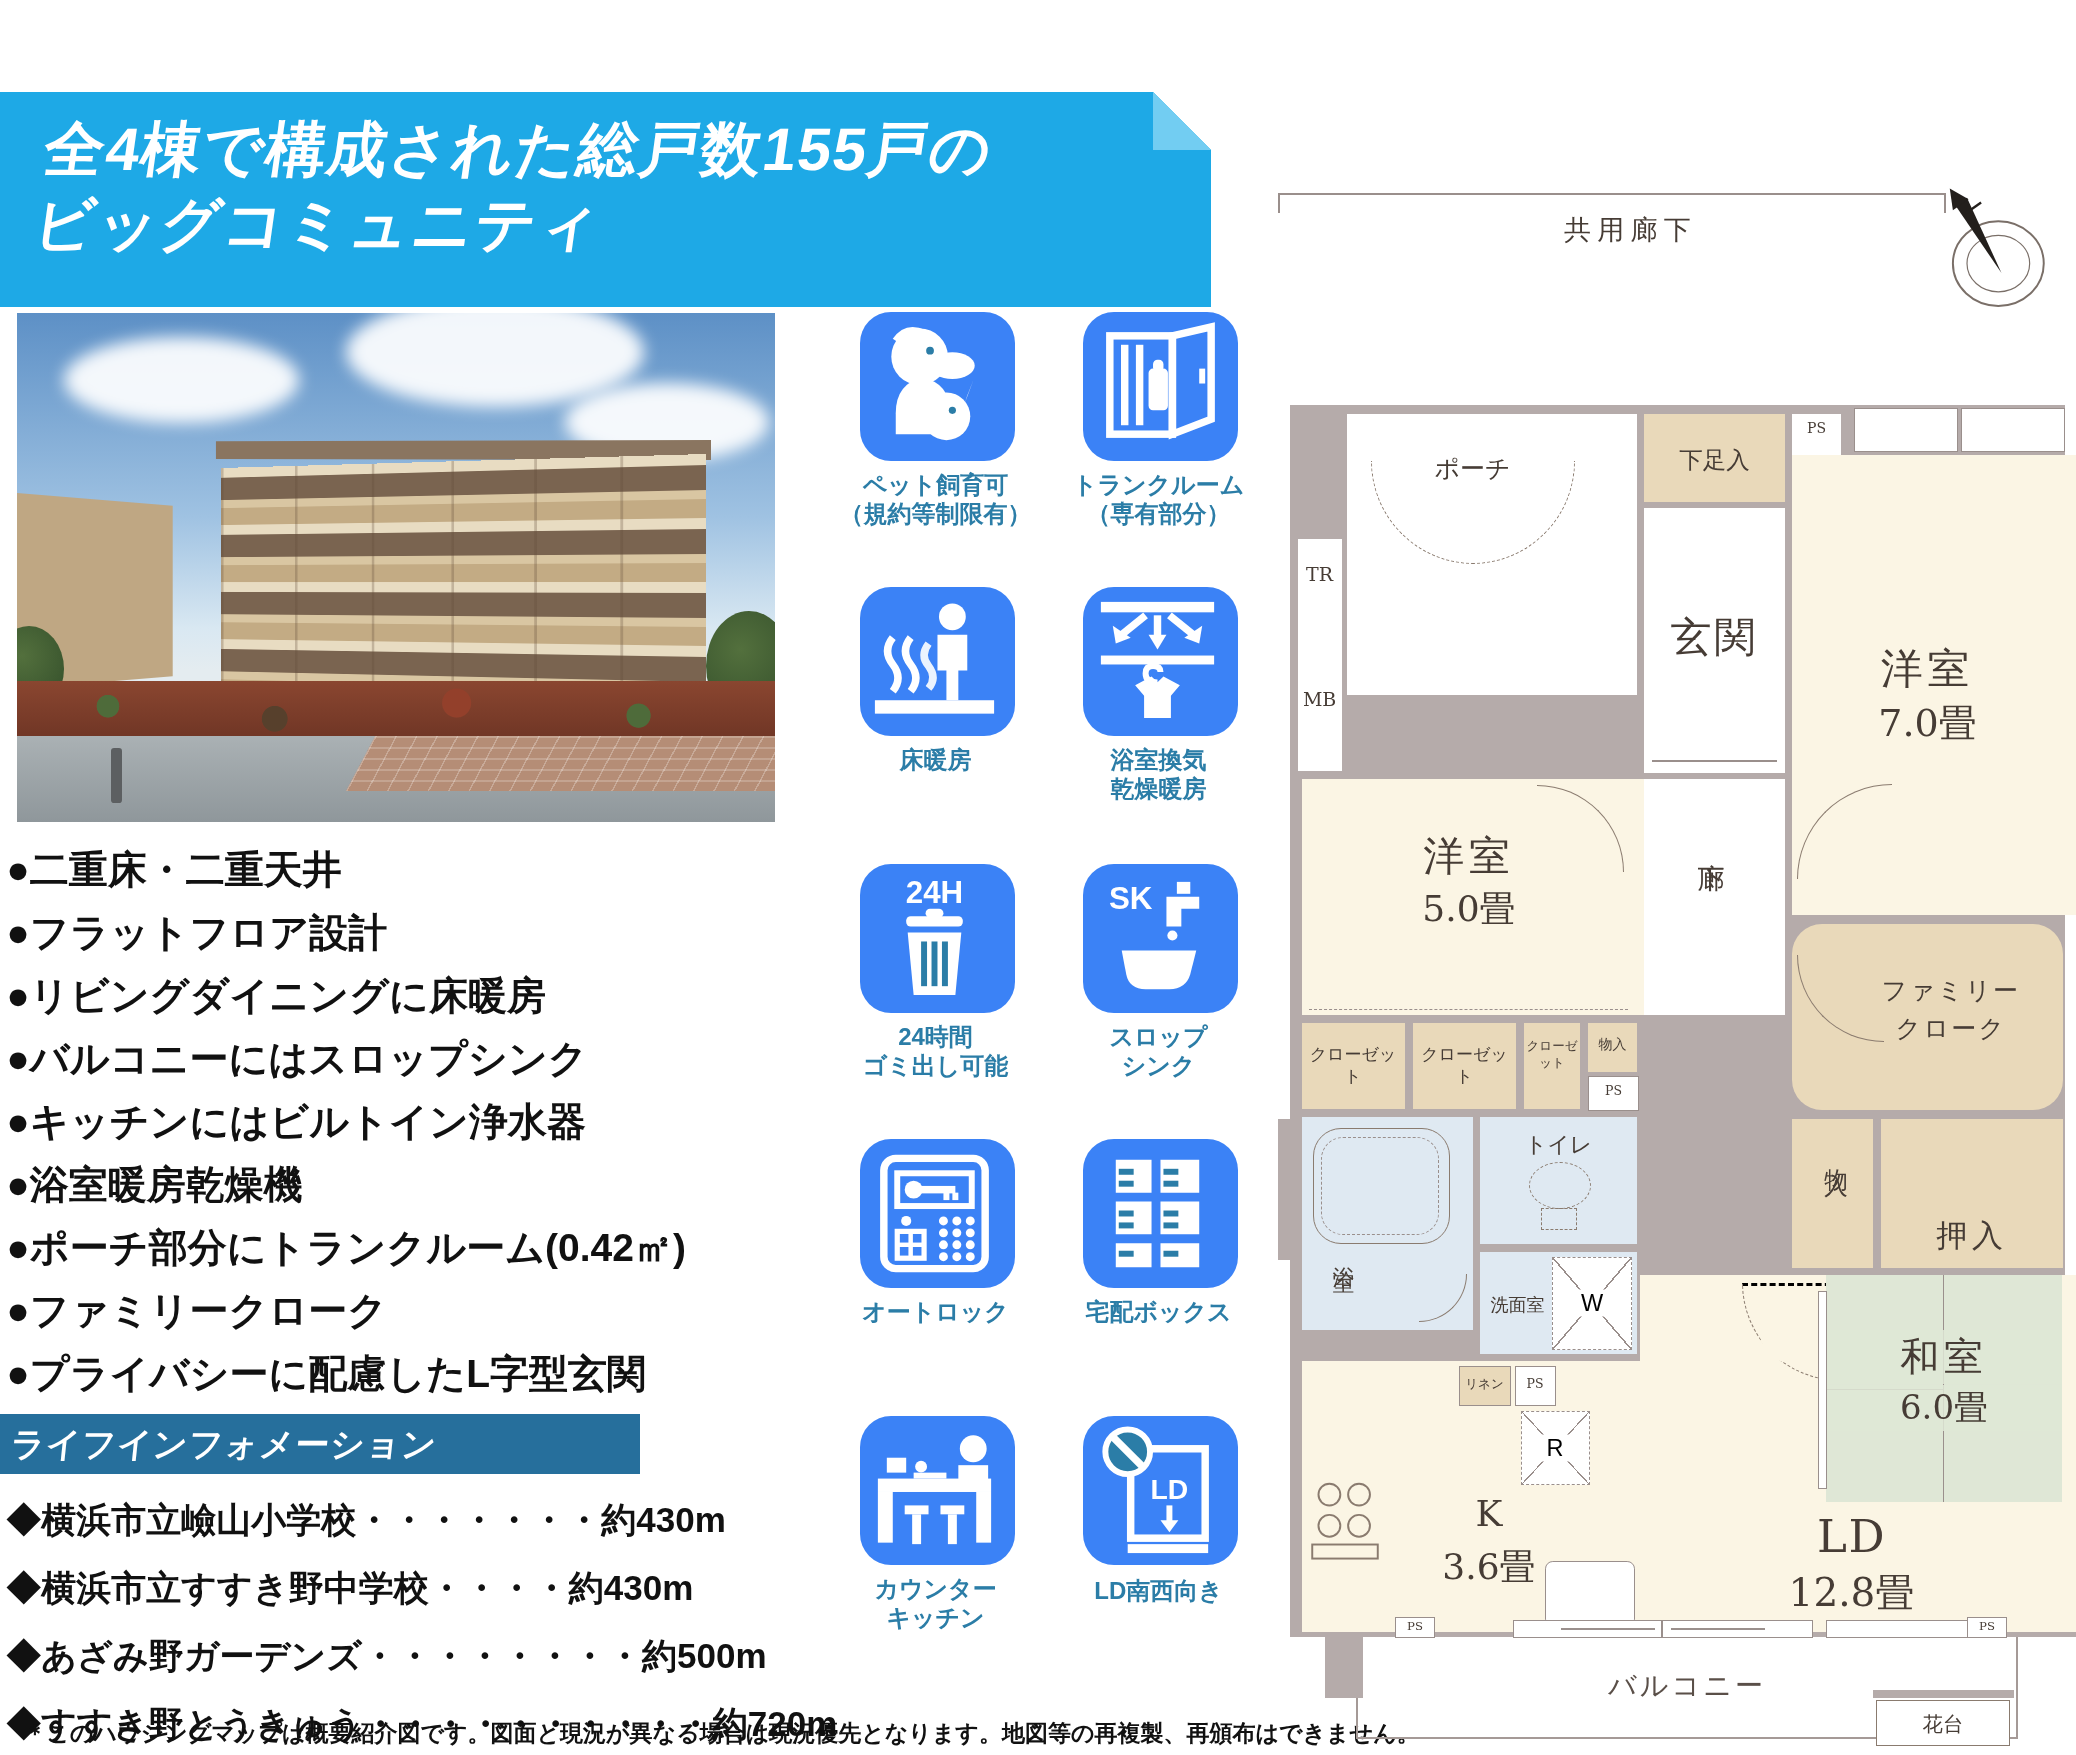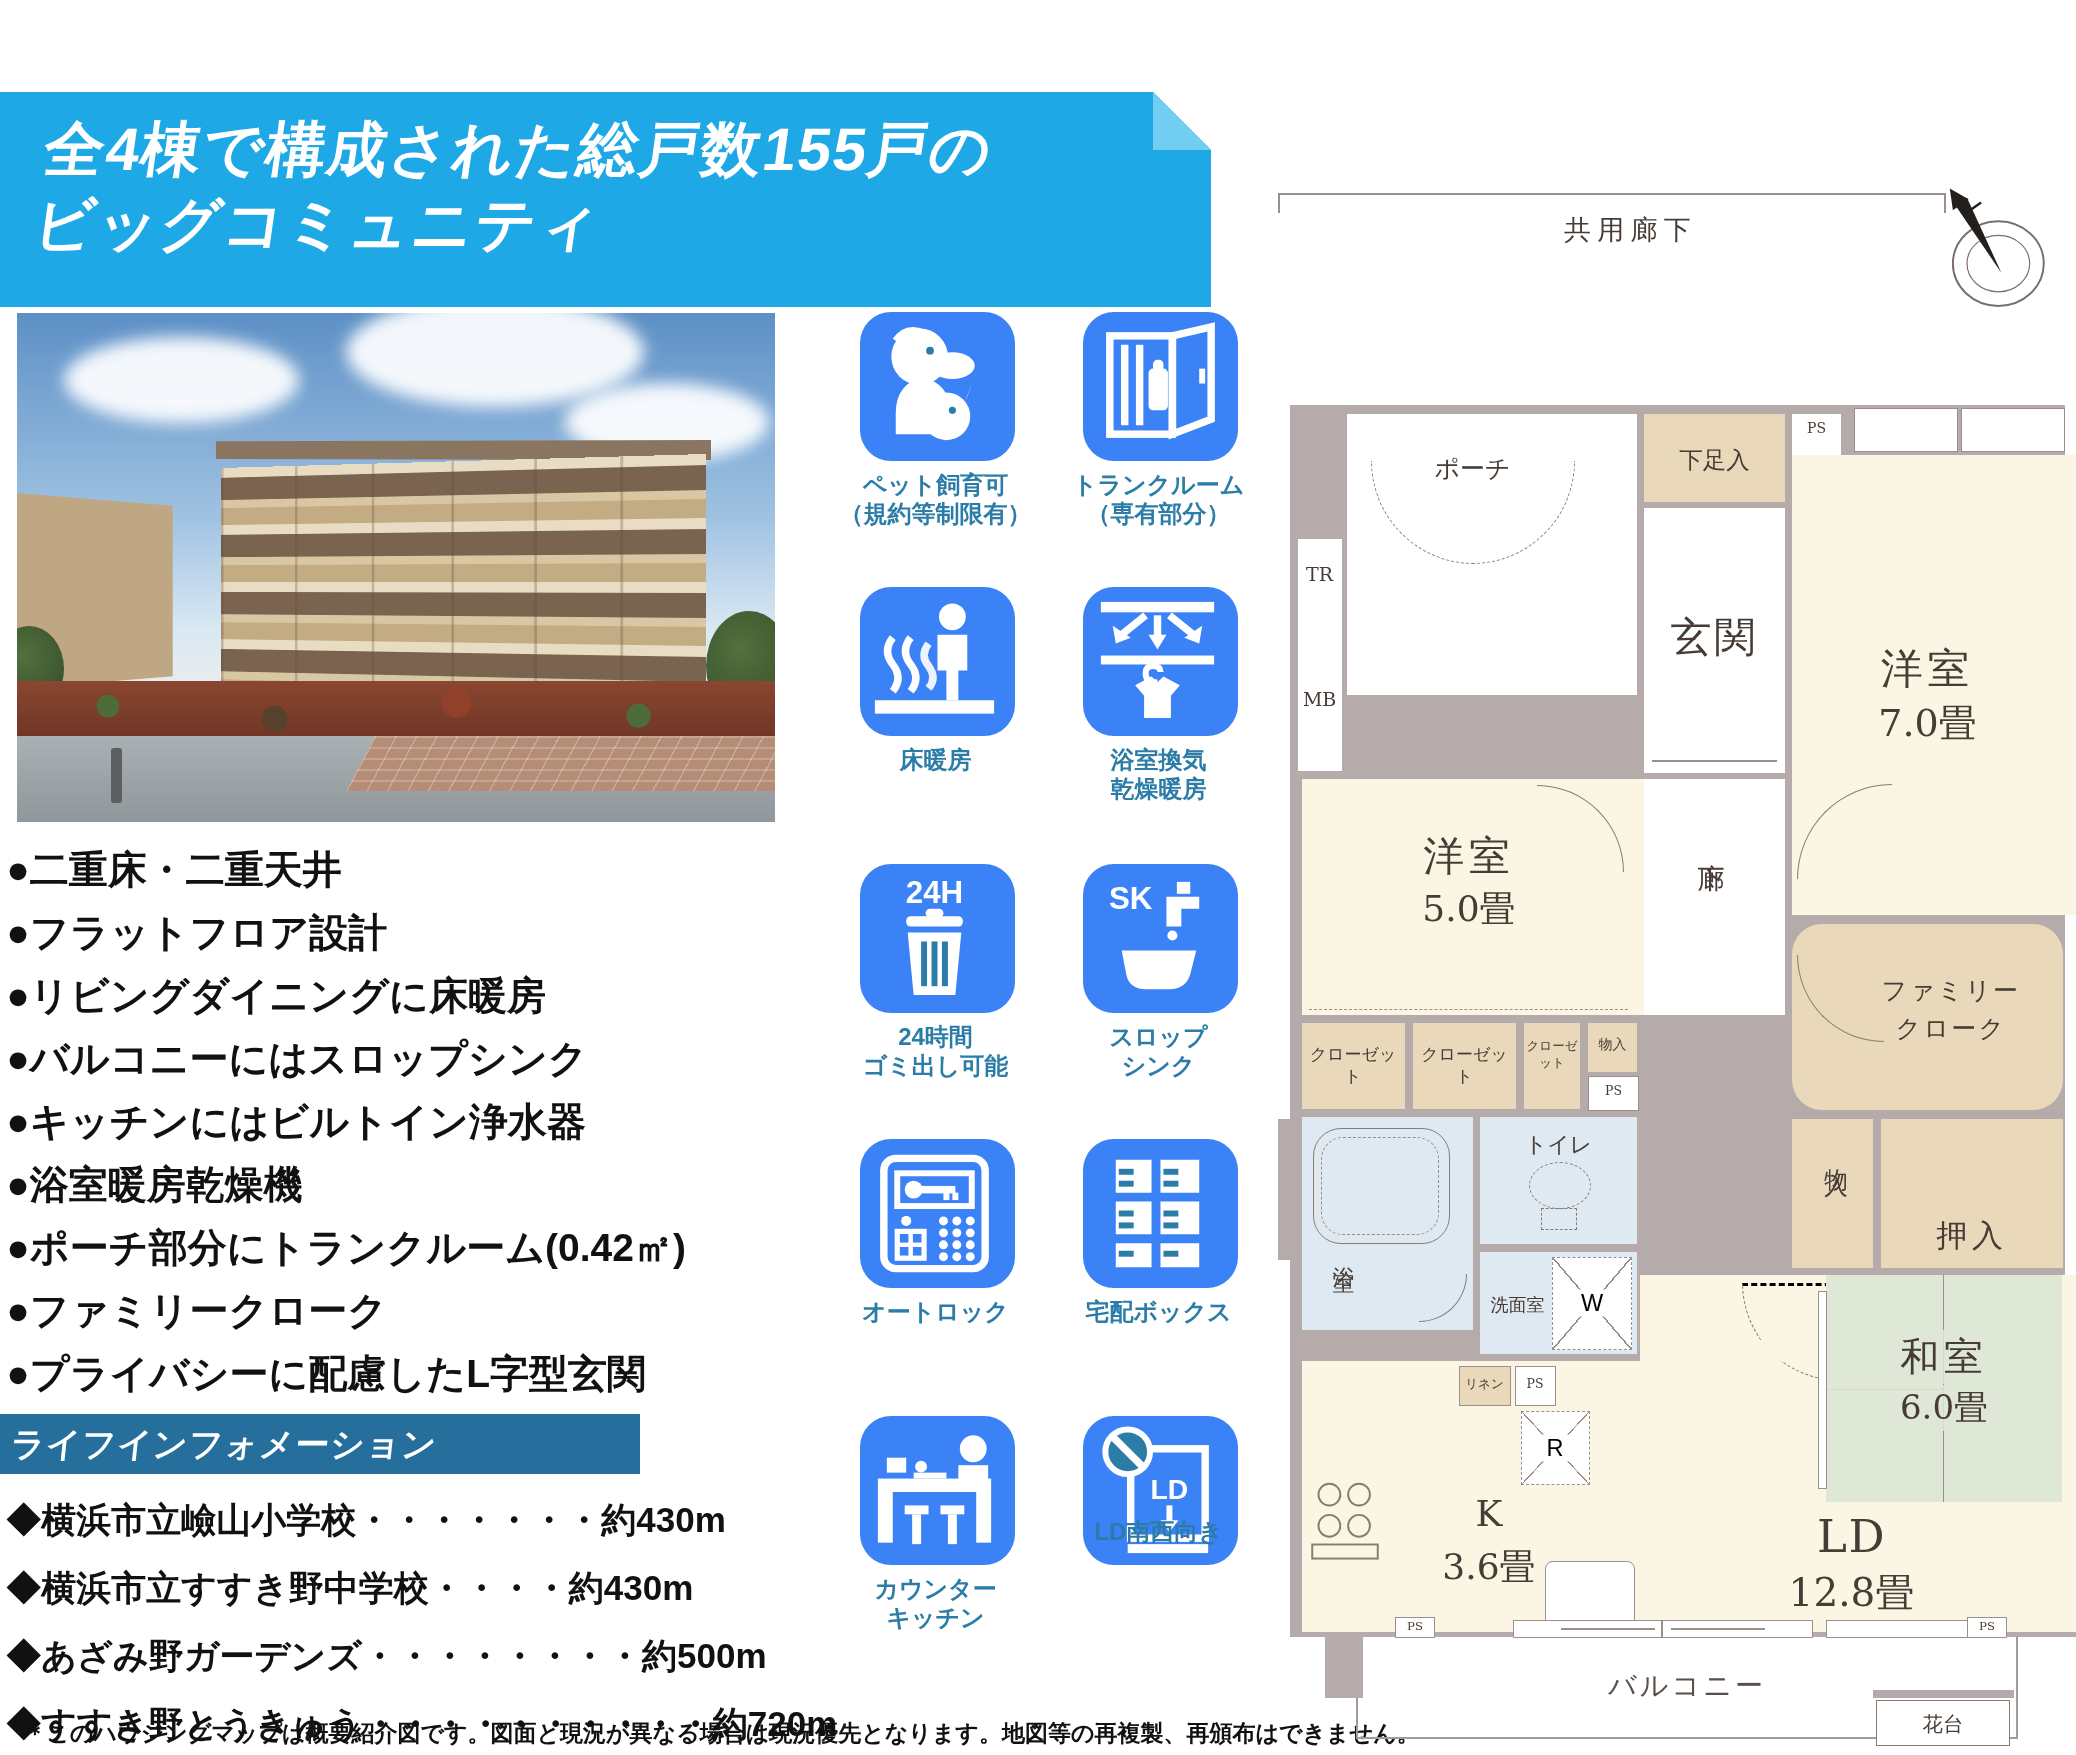--- a/index.html
+++ b/index.html
@@ -325,21 +325,21 @@
     <svg viewBox="0 0 100 100">
       <rect x="32" y="22" width="50" height="60" fill="none" stroke="#fff" stroke-width="5"></rect>
       <rect x="30" y="86" width="54" height="6" fill="#fff"></rect>
       <text x="58" y="56" text-anchor="middle" font-size="19" font-weight="bold" fill="#fff" font-family="Liberation Sans,sans-serif">LD</text>
       <line x1="58" y1="60" x2="58" y2="71" stroke="#fff" stroke-width="4"></line>
       <polygon points="58,78 52,70 64,70" fill="#fff"></polygon>
       <circle cx="30" cy="24" r="15" fill="#2b7da7" stroke="#fff" stroke-width="4"></circle>
       <line x1="20" y1="14" x2="40" y2="34" stroke="#fff" stroke-width="5"></line>
     </svg>
   </div>
-  <div class="abs ticon-label" style="left:1041px;top:1517px;">
+  <div class="abs ticon-label" style="left:1041px;top:1576px;">
     <div>LD南西向き</div>
       <div></div>
   </div>
 
   <div class="abs plan">
 
     <div class="abs" style="left:0;top:14px;width:667px;height:1.6px;background:#9a8f8c;"></div>
     <div class="abs" style="left:0;top:14px;width:1.6px;height:20.4px;background:#9a8f8c;"></div>
     <div class="abs" style="left:666px;top:14px;width:1.6px;height:20.4px;background:#9a8f8c;"></div>
     <div class="abs rlabel plan-serif" style="left:235px;top:33px;width:235px;font-size:27px;letter-spacing:6.3px;">共用廊下</div>

